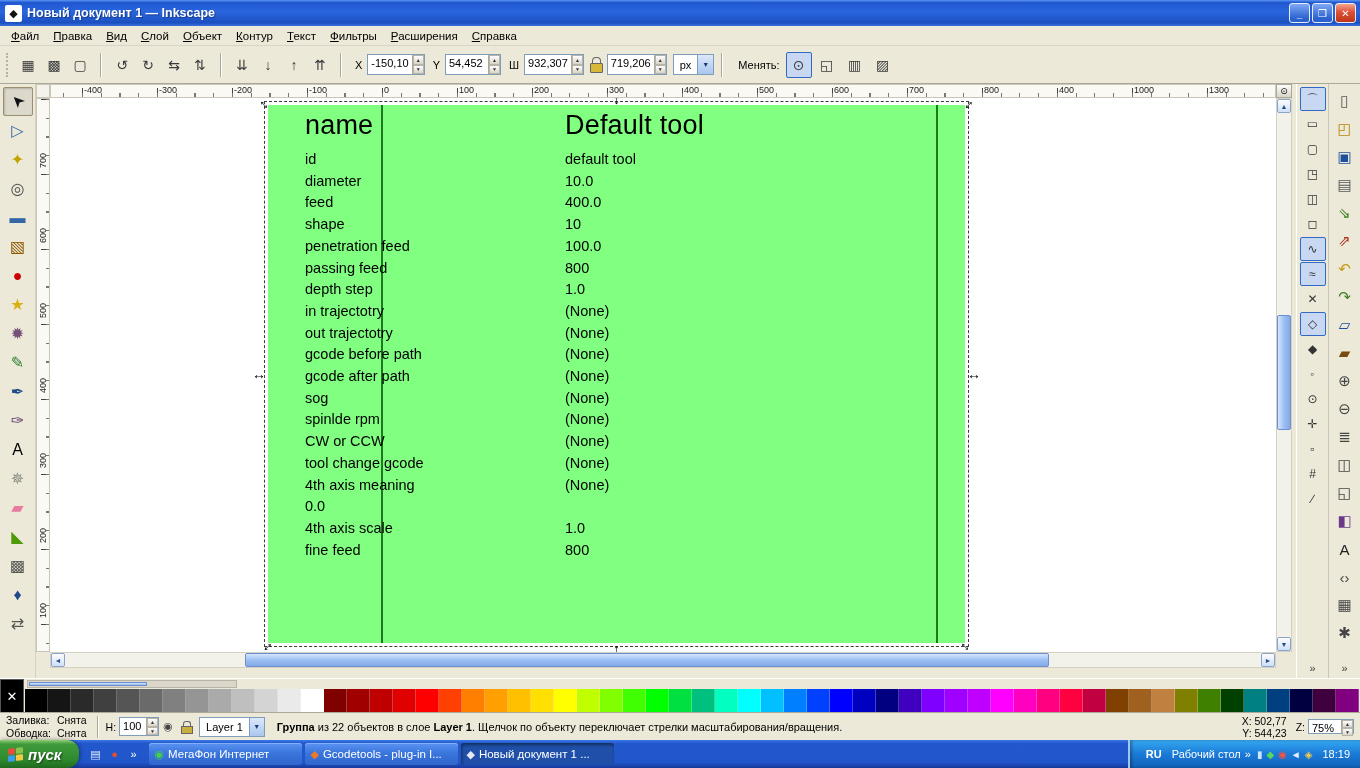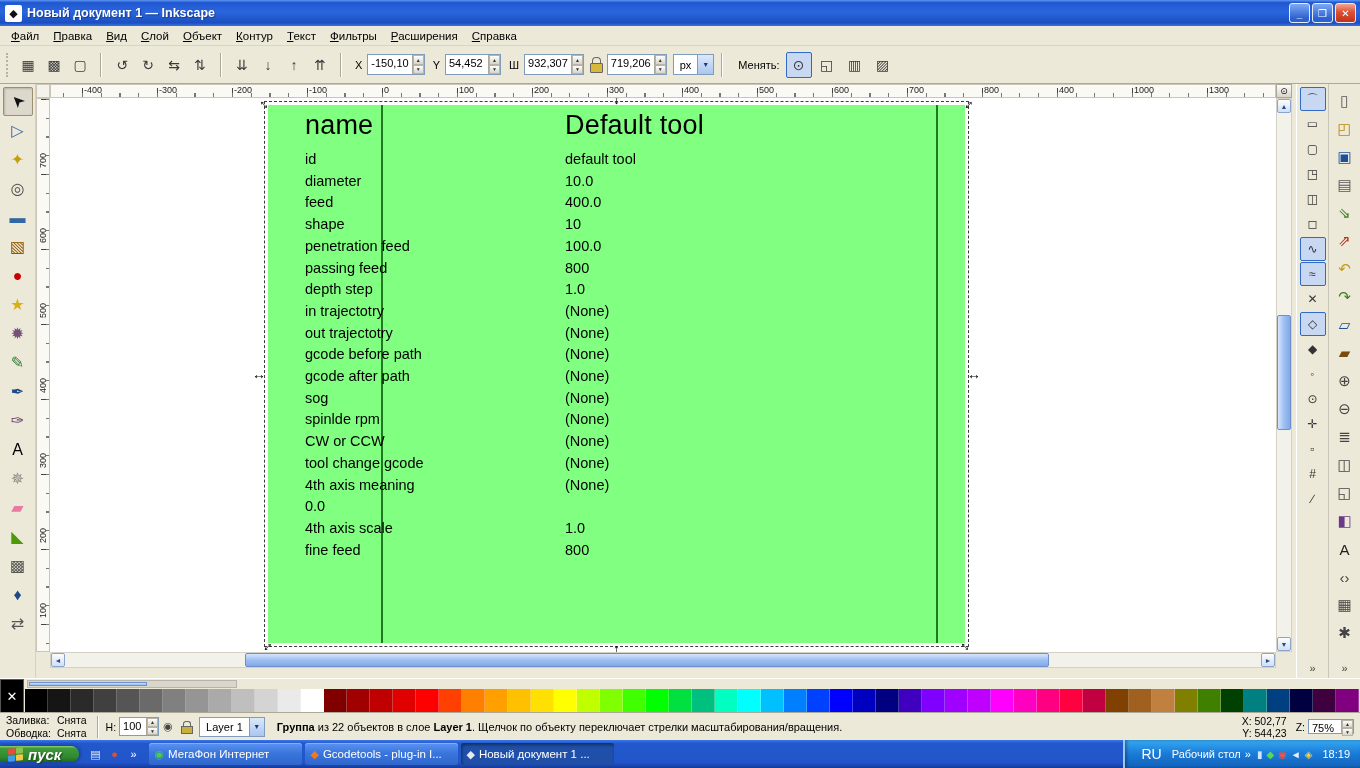--- a/index.html
+++ b/index.html
@@ -125,37 +125,37 @@
   .mini-lock::after{content:"";position:absolute;left:0;top:5px;width:10px;height:6px;background:#c8b040;border:1px solid #666}
   .layer-combo{display:flex;align-items:center;background:#fff;border:1px solid #7f9db9;height:20px;margin:0 4px}
   .layer-combo .cval{padding:1px 6px;font-size:11px}
   .layer-combo .carrow{width:15px;height:100%;display:flex;align-items:center;justify-content:center;font-size:7px;background:linear-gradient(#dce8fb,#aac6ef);border-left:1px solid #7f9db9;color:#1a3a7a}
   .status-msg{flex:1;padding:0 8px;font-size:11px;white-space:nowrap;overflow:hidden;text-overflow:ellipsis}
   .xy-block{line-height:12px;text-align:right;padding:0 6px;white-space:nowrap}
   .z-label{margin:0 3px}
 
   
   .taskbar{position:absolute;left:0;top:740px;width:1360px;height:28px;background:linear-gradient(#3a77e8 0%,#2258cc 12%,#2156cb 80%,#17389a 100%);display:flex;align-items:center}
-  .start-btn{height:16px;padding:0 18px 0 8px;display:flex;align-items:center;gap:5px;color:#fff;font-weight:bold;font-style:italic;font-size:15px;text-shadow:1px 1px 2px #1a4010;
+  .start-btn{height:28px;padding:0 18px 0 8px;display:flex;align-items:center;gap:5px;color:#fff;font-weight:bold;font-style:italic;font-size:15px;text-shadow:1px 1px 2px #1a4010;
     background:linear-gradient(#8fce74 0%,#3f9a3b 15%,#2f8a2f 70%,#1e6a1e 100%);border-radius:0 12px 12px 0;box-shadow:1px 0 4px rgba(0,0,0,.4)}
   .start-logo{display:inline-grid;grid-template-columns:7px 7px;grid-auto-rows:6px;gap:1px;transform:skewY(-6deg)}
   .start-logo i{border-radius:1px}
   .start-logo i:nth-child(1){background:#e84c3d}.start-logo i:nth-child(2){background:#8bc34a}
   .start-logo i:nth-child(3){background:#3b9cf0}.start-logo i:nth-child(4){background:#f6c844}
   .quicklaunch{display:flex;align-items:center;gap:3px;padding:0 8px;height:100%}
   .ql-icon{width:16px;height:16px;display:flex;align-items:center;justify-content:center;font-size:11px}
   .tasks{display:flex;align-items:center;gap:3px;height:100%;padding-top:0}
   .task-btn{width:153px;height:22px;display:flex;align-items:center;gap:4px;padding:0 5px;border-radius:3px;color:#fff;font-size:11.5px;
     background:linear-gradient(#5b93f2,#3a76dd 45%,#2f66cc);box-shadow:inset 0 1px 0 #7fb0f8;white-space:nowrap;overflow:hidden}
   .task-btn.active{background:#1f4fa8;box-shadow:inset 1px 2px 3px #123060}
   .task-icon{font-size:11px;flex:0 0 auto}
   .task-label{overflow:hidden;text-overflow:ellipsis}
   .tray{margin-left:auto;height:28px;display:flex;align-items:center;gap:6px;padding:0 10px 0 12px;color:#fff;
     background:linear-gradient(#35a8f0 0%,#1a7ad8 50%,#1261b8 100%);border-left:2px solid #9cc8f0;box-shadow:inset 2px 0 3px rgba(0,0,0,.3)}
-  .lang{font-size:14px;font-weight:normal;padding:2px 4px}
+  .lang{font-size:11px;font-weight:bold;padding:2px 4px}
   .tray-toolbar{display:flex;align-items:center;gap:4px;font-size:11px}
   .tray-icons{display:flex;align-items:center;gap:4px}
   .tray-ico{font-size:10px}
   .clock{font-size:11px;margin-left:4px}
 </style>
 </head>
 <body>
 
 <div class="screen">
 

